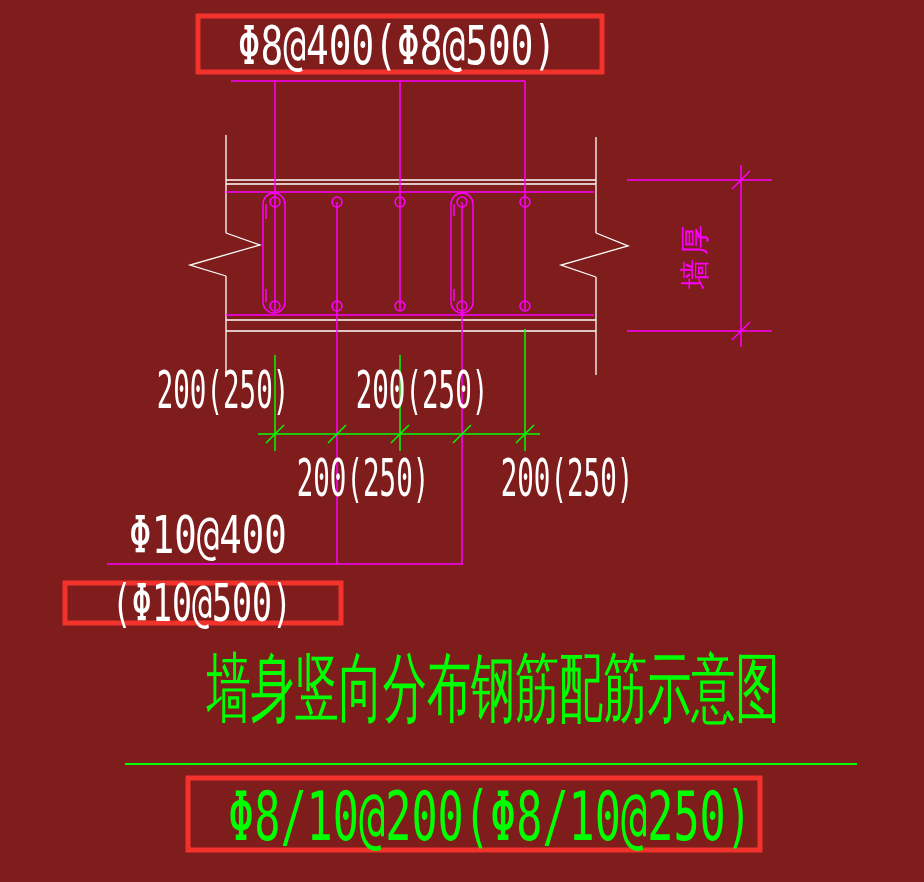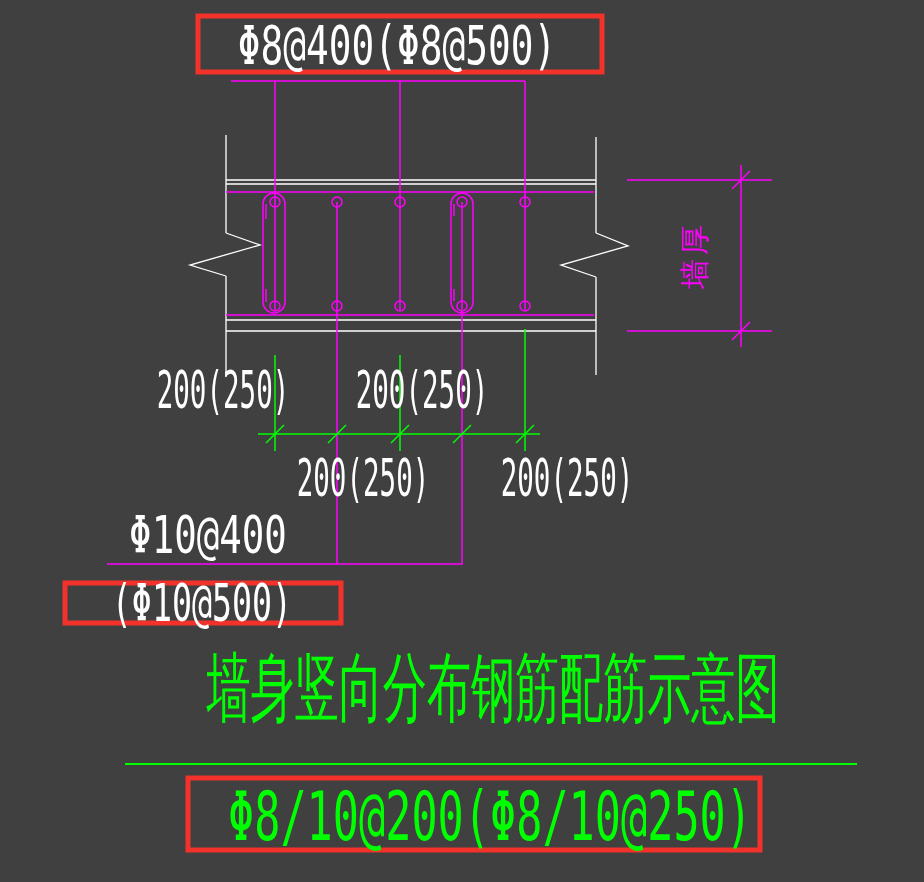--- a/index.html
+++ b/index.html
@@ -1,19 +1,19 @@
 <!DOCTYPE html>
 <html><head>
 <meta charset="utf-8">
 <style>
   html,body{margin:0;padding:0;background:#000;}
   .canvas{
     position:relative;
     width:924px;height:882px;
-    background:#404040;
+    background:#7f1d1d;
     overflow:hidden;
     font-family:"DejaVu Sans Mono","DejaVu Sans",monospace;
   }
   svg.linework{position:absolute;left:0;top:0;}
   .t{
     position:absolute;
     white-space:nowrap;
     line-height:1;
     transform-origin:center;
     font-family:"DejaVu Sans Mono","DejaVu Sans",monospace;

